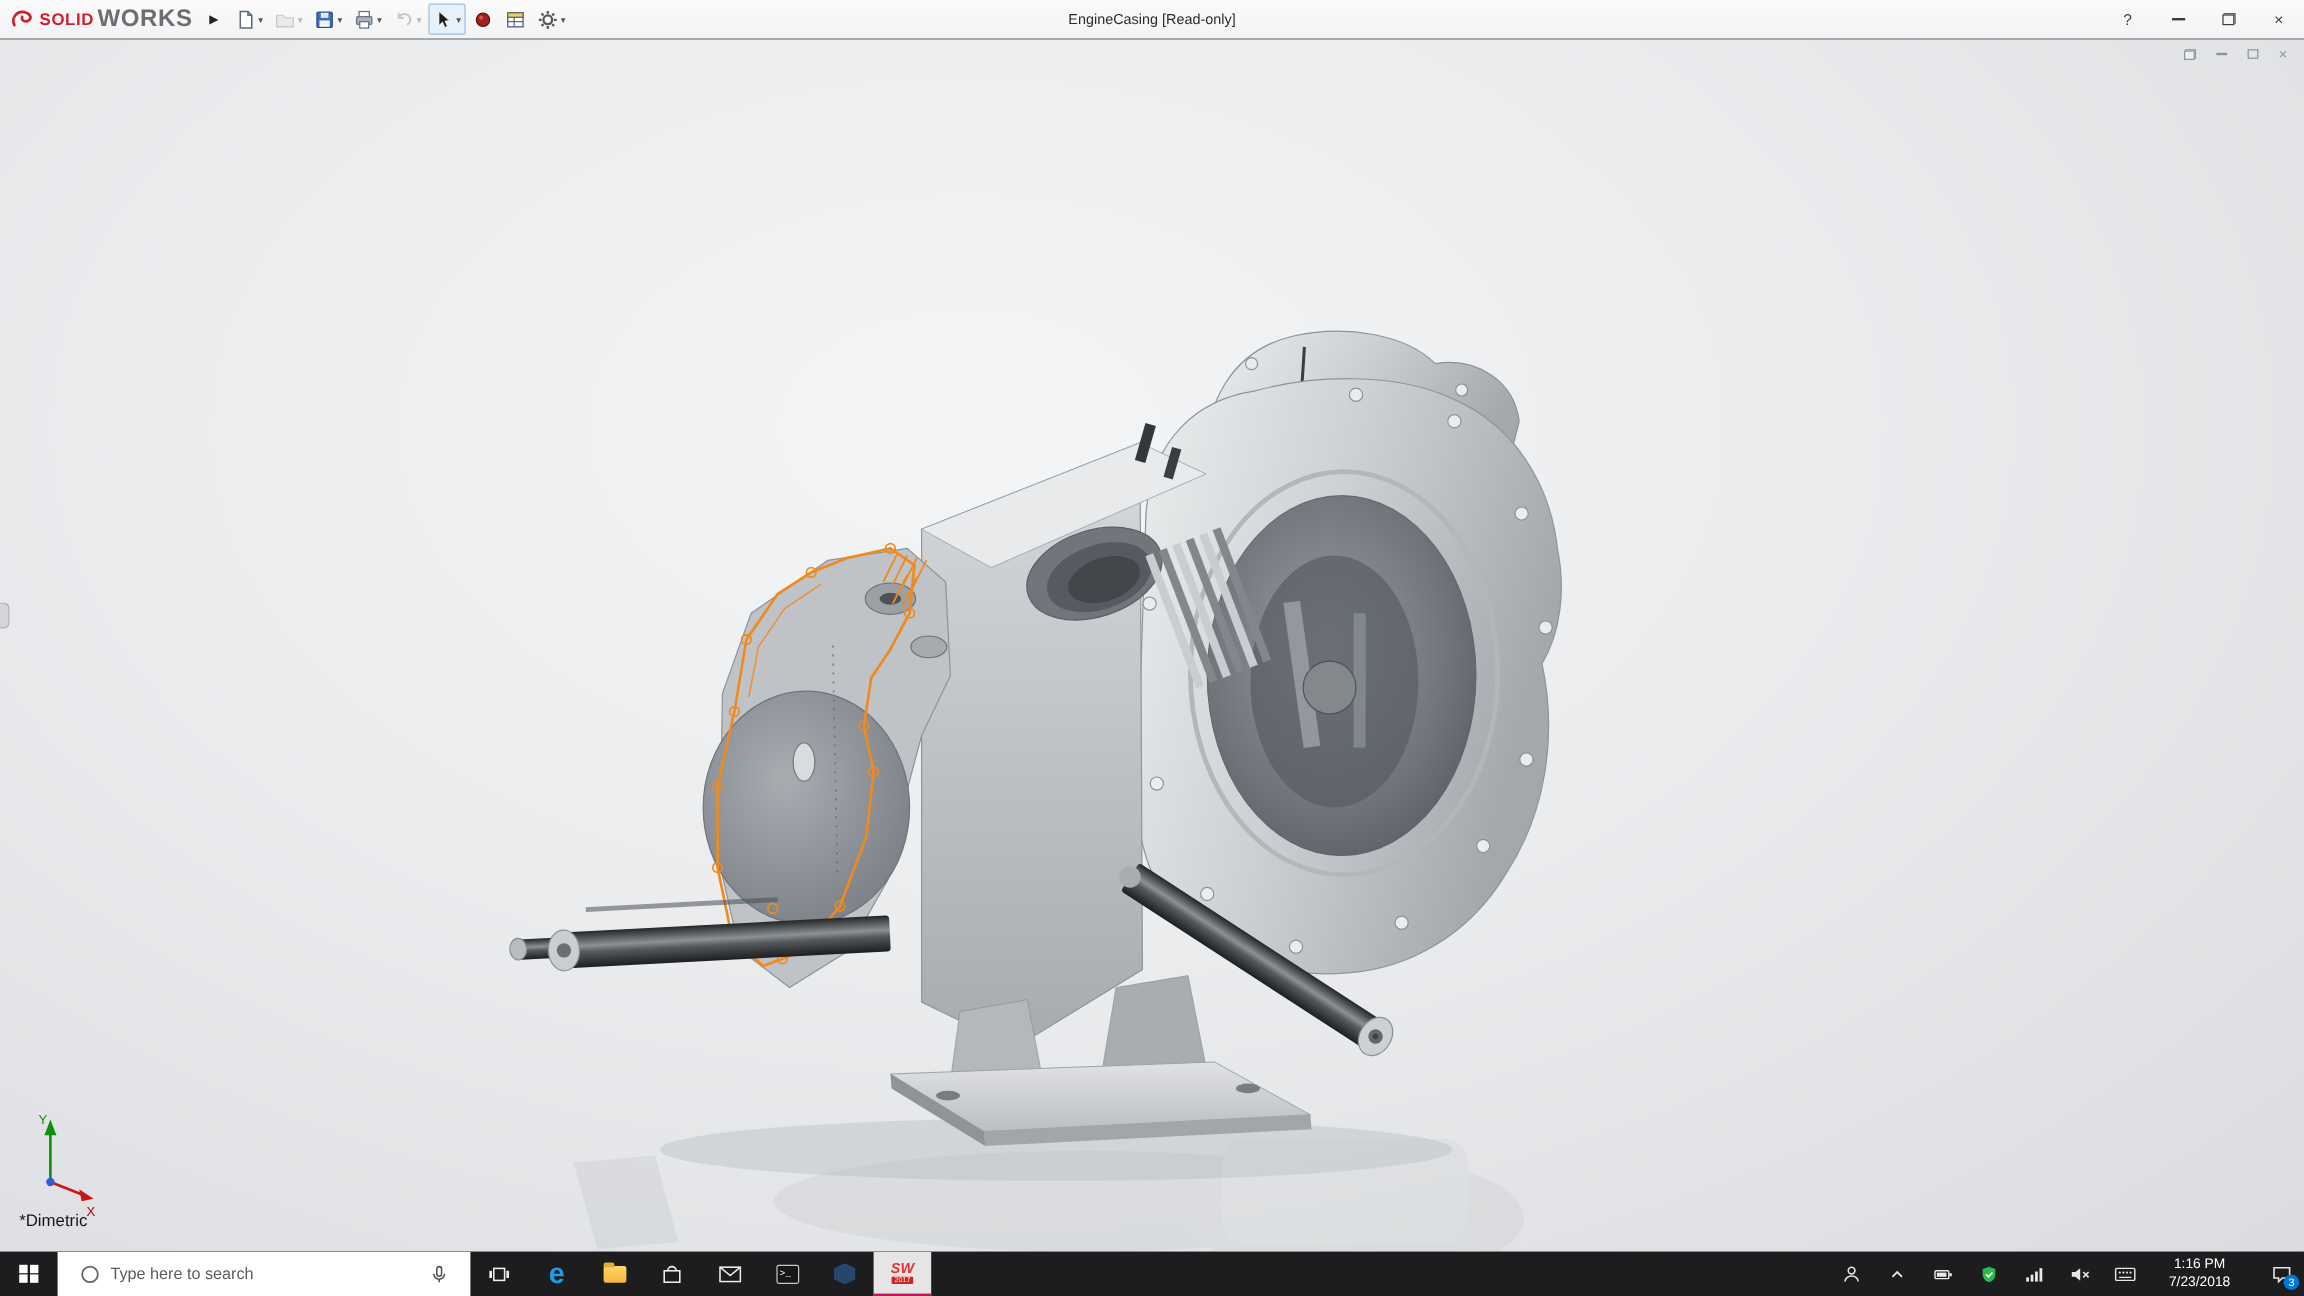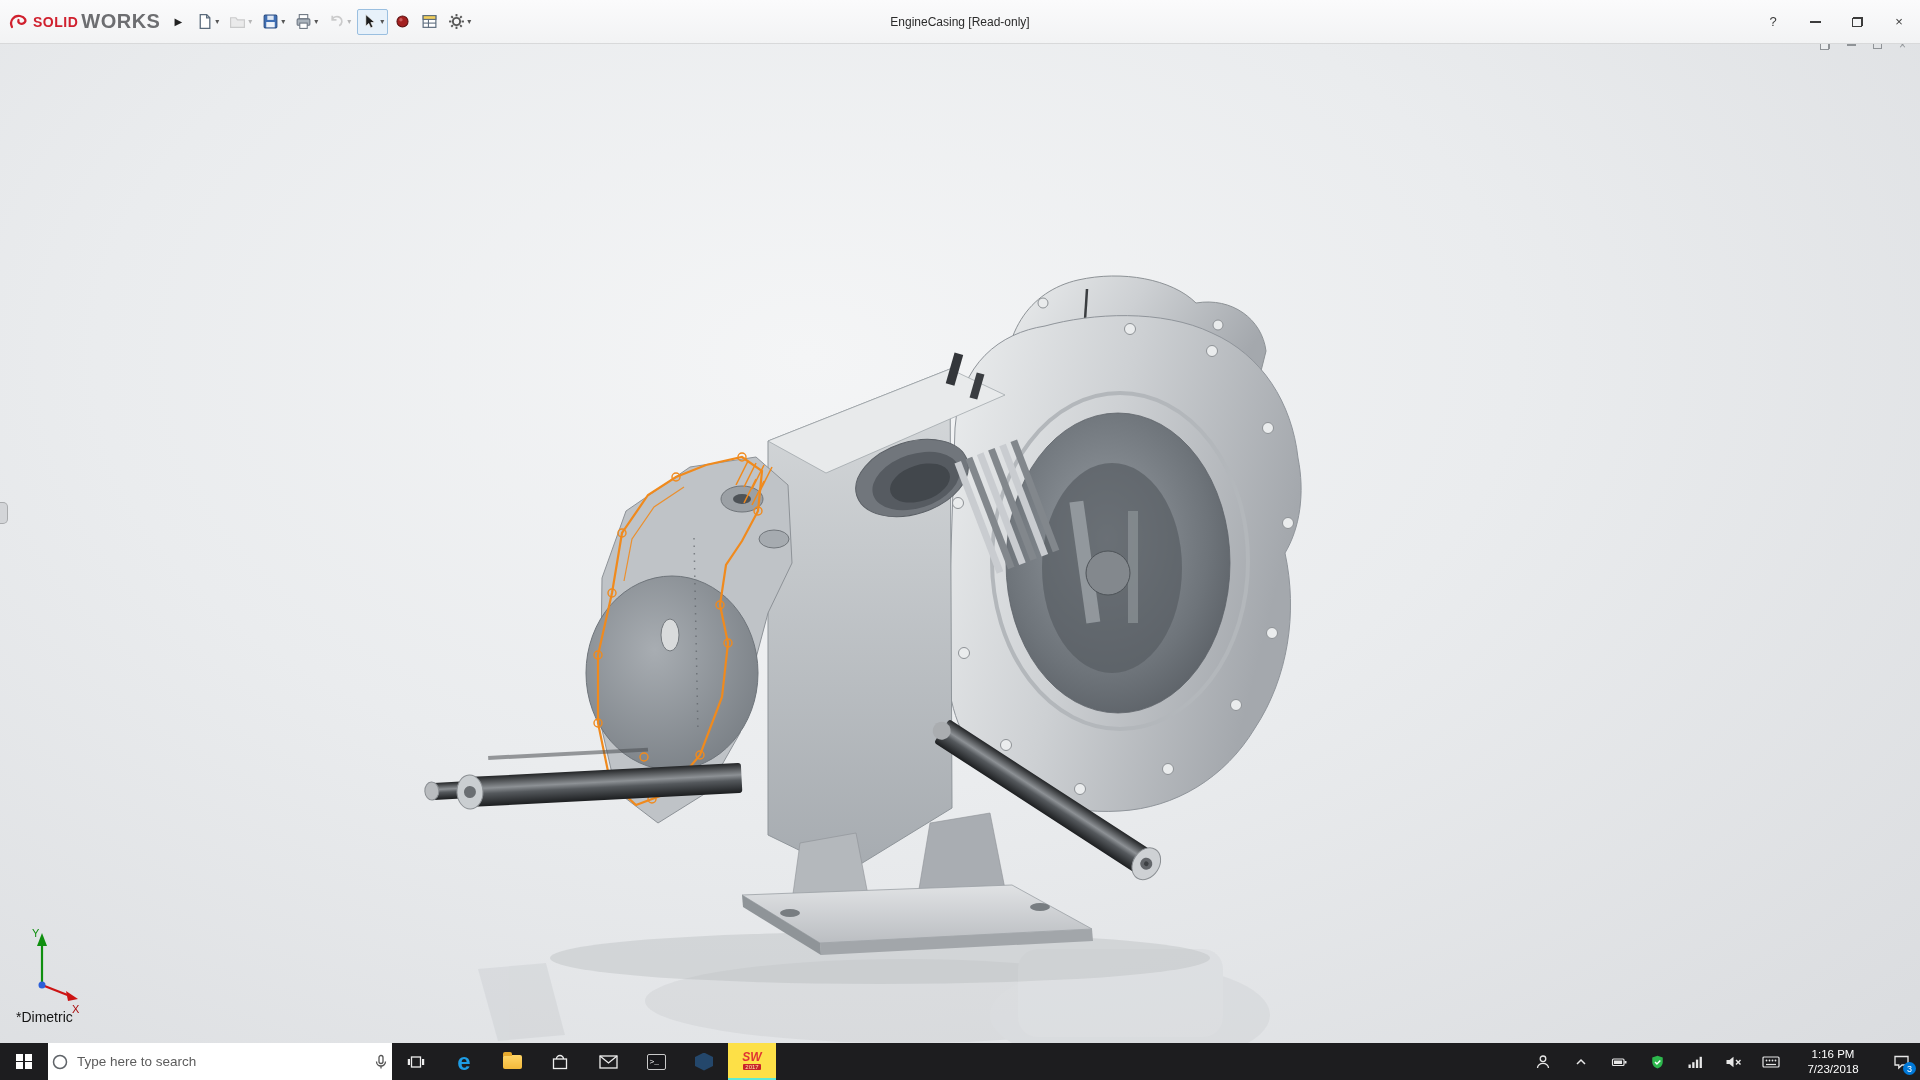--- a/index.html
+++ b/index.html
@@ -1,20 +1,20 @@
 <!DOCTYPE html>
 <html><head>
 <meta charset="utf-8">
 <style>
   * { margin:0; padding:0; box-sizing:border-box; }
   html,body { width:1920px; height:1080px; overflow:hidden;
     font-family:"Liberation Sans", sans-serif; background:#000; }
 
   
-  .titlebar { position:fixed; top:0; left:0; right:0; height:44px;
+  .titlebar { position:fixed; top:0; left:0; right:0; height:33px;
     background:linear-gradient(#fbfbfc,#f2f3f4); border-bottom:1px solid #d8d9da;
     display:flex; align-items:center; z-index:30; }
   .brand { display:flex; align-items:center; gap:3px; padding:0 10px 0 8px; }
   .brand-solid { color:#d0202e; font-weight:bold; font-size:14px; letter-spacing:.5px; }
   .brand-works { color:#6d6e71; font-weight:bold; font-size:20px; letter-spacing:.5px; }
   .flyout { font-size:10px; color:#222; padding:0 10px 0 4px; cursor:pointer; }
   .qtoolbar { display:flex; align-items:center; gap:2px; }
   .tbtn { display:flex; align-items:center; height:26px; padding:0 3px; border:1px solid transparent; border-radius:2px; }
   .tbtn.active { border-color:#9abfe0; background:#e7f1fa; }
   .tbtn.disabled { opacity:.4; }
@@ -42,24 +42,24 @@
   .model-svg { position:absolute; inset:0; width:100%; height:100%; }
   .triad { position:absolute; left:12px; bottom:26px; }
   .view-label { position:absolute; left:16px; bottom:18px; font-size:14px; color:#141414; }
   .splitter-tab { position:absolute; left:0; top:469px; width:8px; height:22px;
     background:#d3d5d8; border:1px solid #a9abad; border-left:none; border-radius:0 5px 5px 0; cursor:pointer; }
 
   
   .taskbar { position:fixed; left:0; right:0; bottom:0; height:37px; background:#1d1d1f;
     display:flex; align-items:stretch; z-index:40; }
   .tb-cell { width:48px; display:flex; align-items:center; justify-content:center; cursor:pointer; position:relative; }
-  .tb-cell.active-app { background:#fde047; border-bottom:2px solid #5eead4; }
+  .tb-cell.active-app { background:#e5e5e5; border-bottom:2px solid #be185d; }
   .win-logo { display:grid; grid-template-columns:7px 7px; grid-template-rows:7px 7px; gap:1.5px; }
   .win-logo span { background:#fff; }
-  .searchbox { width:344px; background:#ffffff; display:flex; align-items:center; padding:0 3px; gap:8px; }
+  .searchbox { width:344px; background:#ffffff; display:flex; align-items:center; padding:0 18px; gap:8px; }
   .searchbox input { border:none; outline:none; flex:1; font-size:13.5px; color:#333;
     font-family:"Liberation Sans", sans-serif; background:transparent; }
   .searchbox input::placeholder { color:#5c5c5c; }
   .edge-e { color:#1e9de5; font-size:24px; font-weight:bold; line-height:1; }
   .folder-ico { position:relative; width:19px; height:14px; background:linear-gradient(#ffd567,#f3b93a); border-radius:2px; }
   .folder-ico::before { content:""; position:absolute; top:-3px; left:0; width:9px; height:4px; background:#e8aa2e; border-radius:2px 2px 0 0; }
   .cmd-ico { width:19px; height:16px; background:#17171a; border:1px solid #c9c9c9; border-radius:2px;
     color:#fff; font-family:"Liberation Mono", monospace; font-size:8px; display:flex; align-items:center; padding-left:2px; }
   .hex-ico { width:18px; height:18px; background:#24476b; clip-path:polygon(50% 0,100% 25%,100% 75%,50% 100%,0 75%,0 25%); }
   .sw-ico { display:flex; flex-direction:column; align-items:center; line-height:1; }

